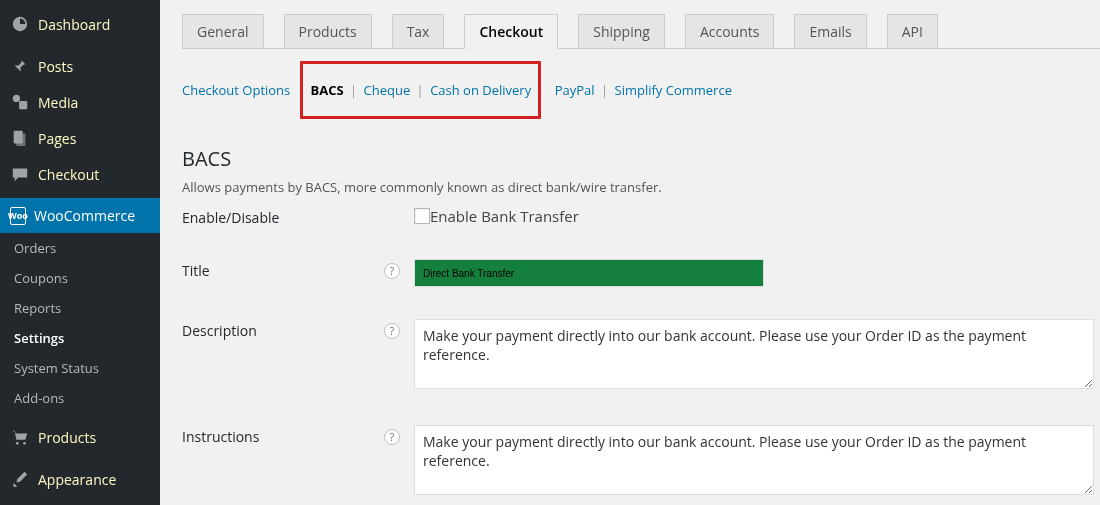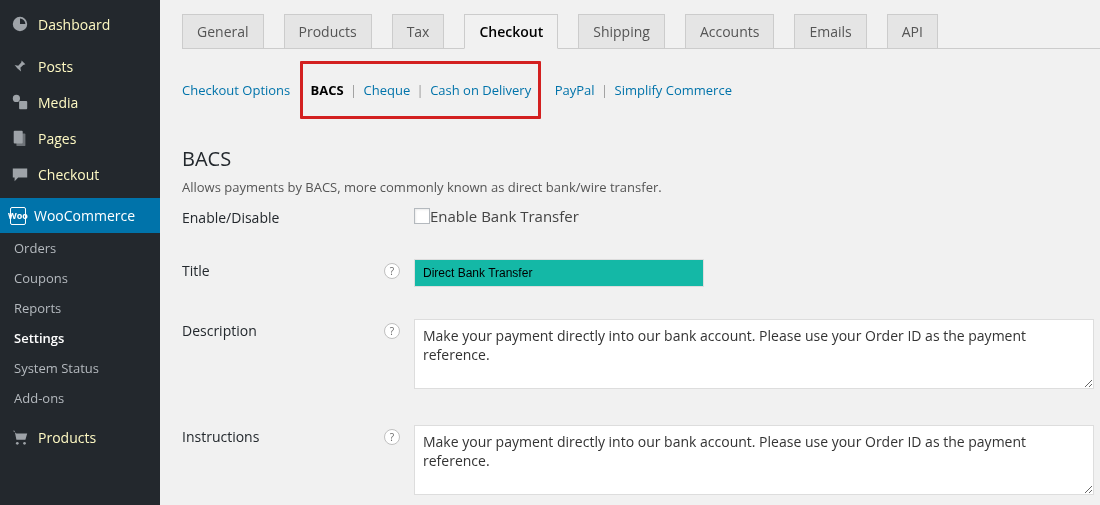--- a/index.html
+++ b/index.html
@@ -140,26 +140,26 @@
     border: 1px solid #c0c0c0;
     border-radius: 50%;
     display: inline-flex; align-items:center; justify-content:center;
     font-size: 10px; color: #666;
     background: #fff;
     cursor: pointer;
     margin-top: 2px;
   }
   .field-col { flex: 1; }
   input[type=text].wide {
-    width: 290px;
+    width: 350px;
     height: 28px;
     padding: 3px 8px;
-    font-size: 12px;
+    font-size: 10px;
     border: 1px solid #ddd;
-    background: #14b8a6;
+    background: #15803d;
   }
   textarea.wide {
     width: 680px;
     min-height: 70px;
     padding: 6px 8px;
     font-size: 14px;
     border: 1px solid #ddd;
     background: #fff;
     resize: vertical;
     font-family: inherit;
@@ -239,20 +239,29 @@
       <span class="icon">
         <svg width="18" height="18" viewBox="0 0 20 20" fill="currentColor">
             <path d="M2 3h2l2 10h10l2-7H6"></path>
             <circle cx="7" cy="17" r="1.5"></circle>
             <circle cx="15" cy="17" r="1.5"></circle>
           </svg>
       </span>
       <span>Products</span>
     </div>
     <div class="side-sep"></div>
+    <div class="side-item">
+      <span class="icon">
+        <svg width="18" height="18" viewBox="0 0 20 20" fill="currentColor">
+            <path d="M15 2l3 3-8 8-4 1 1-4z"></path>
+            <path d="M3 15c2 0 2 3 4 3-2 2-6 1-4-3z"></path>
+          </svg>
+      </span>
+      <span>Appearance</span>
+    </div>
   </div>
 
   <div class="main">
     <div class="tabs">
       <div class="tab">General</div>
       <div class="tab">Products</div>
       <div class="tab">Tax</div>
       <div class="tab active">Checkout</div>
       <div class="tab">Shipping</div>
       <div class="tab">Accounts</div>

